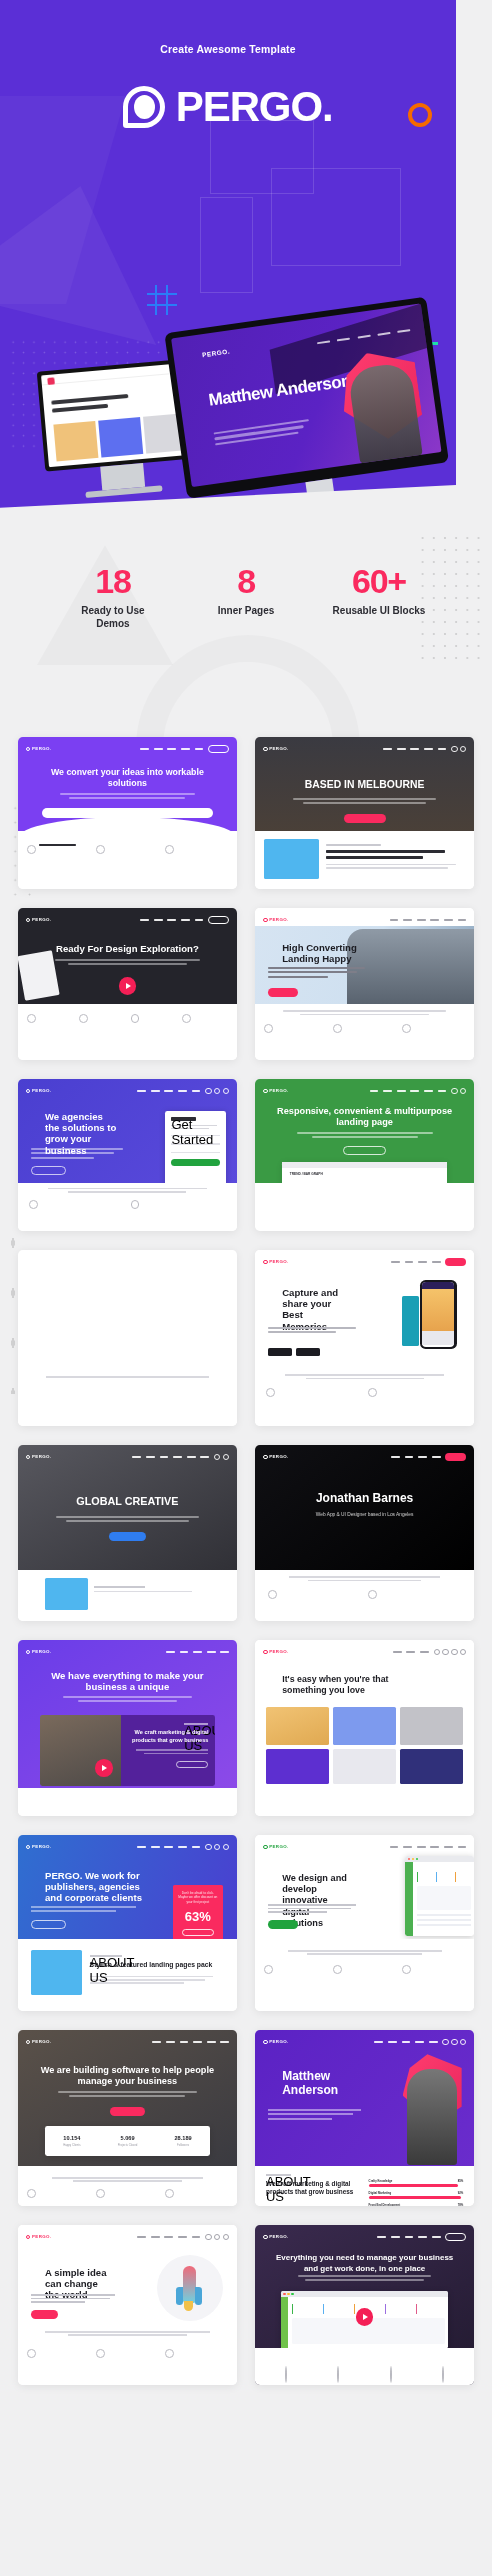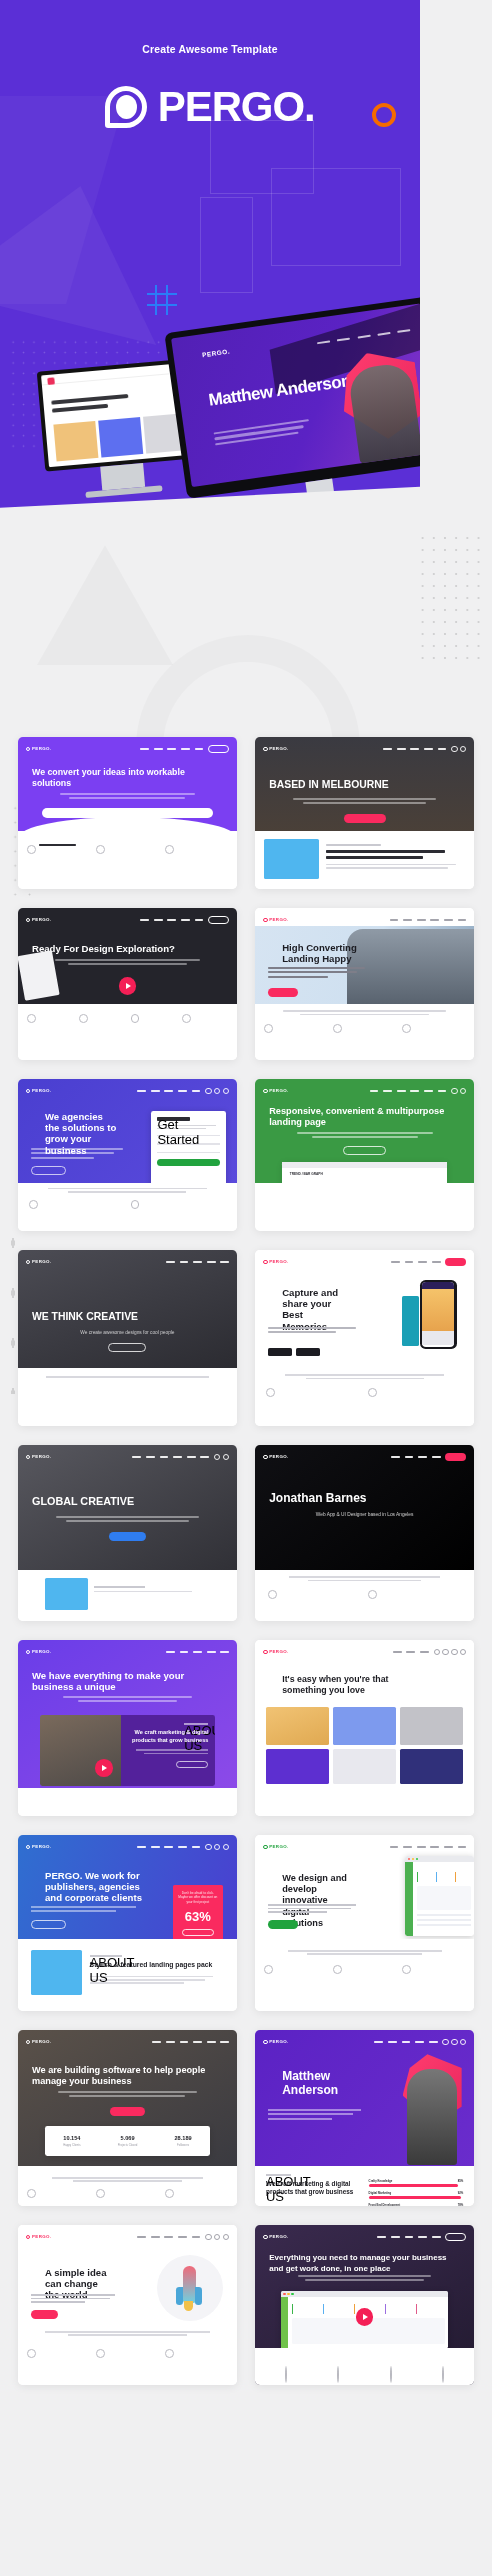--- a/index.html
+++ b/index.html
@@ -6,21 +6,21 @@
   html,body { width:492px; }
   body {
     width:492px; height:2576px; position:relative; overflow:hidden;
     background:#f0f0f1;
     font-family:"Liberation Sans", sans-serif;
     -webkit-font-smoothing:antialiased;
   }
 
   
   .hero {
-    position:relative; width:420px; height:529px;
+    position:relative; width:456px; height:529px;
     background:#5b2fd6; overflow:hidden;
   }
   .hero-bg-tri-a { position:absolute; left:-48px; top:184px; width:0;height:0;
     border-left:112px solid transparent; border-right:112px solid transparent;
     border-bottom:136px solid rgba(255,255,255,.055); transform:rotate(14deg); }
   .hero-bg-tri-b { position:absolute; left:-32px; top:96px; width:128px;height:208px;
     background:rgba(255,255,255,.04); transform:skewX(-16deg); }
   .hero-dots {
     position:absolute; left:8px; top:337px; width:184px; height:112px;
     background-image:radial-gradient(rgba(255,255,255,.22) 0.8px, transparent 1px);
@@ -139,21 +139,21 @@
   .chead .nav { position:absolute; top:6.4px; left:0; right:0; height:11.2px;
      display:flex; align-items:center; padding:0 8px; gap:4px; }
   .chead .brand { font-size:4.4px; font-weight:bold; letter-spacing:0.4px; display:flex; align-items:center; gap:1.6px; }
   .chead .brand .bdot { width:4.8px;height:4.8px;border-radius:50%;border:1px solid currentColor; }
   .chead .links { margin-left:auto; display:flex; gap:4.8px; align-items:center; }
   .chead .links i { display:block; height:2.4px; width:8.8px; border-radius:0.8px; background:currentColor; opacity:.9; }
   .chead .pill { height:7.2px; width:21px; border-radius:4px; border:0.8px solid currentColor; }
   .chead .pillf { height:7.2px; width:21px; border-radius:4px; background:#fa2a5f; }
   .chead .socials { display:flex; gap:2.4px; }
   .chead .socials i { width:6.4px;height:6.4px;border-radius:50%;border:0.8px solid currentColor; background:none; }
-  .ctitle { position:absolute; left:0; right:0; text-align:left; color:#fff;
+  .ctitle { position:absolute; left:0; right:0; text-align:center; color:#fff;
      font-size:8.8px; font-weight:bold; line-height:11.2px; padding:0 14.4px; }
   .ctitle.left { text-align:left; left:13px; right:auto; width:58%; }
   .ctitle.dark { color:#1c1c22; }
   .csub { position:absolute; left:0; right:0; text-align:center; padding:0 27px; }
   .csub i { display:block; height:2px; margin:0 auto 2.4px auto; border-radius:1.6px; background:rgba(255,255,255,.42); }
   .cbtn { position:absolute; height:8.8px; border-radius:4.8px; }
   .cbody { position:absolute; left:0; right:0; bottom:0; background:#fff; }
   .feat { display:flex; gap:6.4px; padding:8px 9.6px; }
   .feat .it { flex:1; display:flex; gap:3.2px; }
   .feat .ic { width:8.8px; height:8.8px; border:1px solid #b9b9c0; border-radius:50%; flex:0 0 auto; margin-top:0.8px; }
@@ -246,20 +246,34 @@
     <div class="neck"></div>
   </div>
   <div class="hero-whitewedge"></div>
 </section>
 
 <section class="stats-wrap">
   <div class="stats-tri"></div>
   <div class="stats-dots"></div>
   <div class="big-circle"></div>
 
+  <div class="stats">
+    <div class="stat">
+      <div class="num">18</div>
+      <div class="lab">Ready to Use Demos</div>
+    </div>
+    <div class="stat">
+      <div class="num">8</div>
+      <div class="lab">Inner Pages</div>
+    </div>
+    <div class="stat">
+      <div class="num">60+</div>
+      <div class="lab">Reusable UI Blocks</div>
+    </div>
+  </div>
 
 </section>
 
 <section class="grid">
   <div class="grid-dots-l1"></div>
   <div class="grid-dots-l2"></div>
   <div class="grid-dots-l3"></div>
 
   <div class="row">
 
@@ -462,21 +476,21 @@
               </span>
             </span>
           </div>
         <div class="ctitle left" style="top:32px;font-size:9.6px;width:46%;">We agencies the solutions to grow your business</div>
         <div style="position:absolute;left:13px;top:69px;width:44%;">
           <div style="height:2px;width:96%;background:rgba(255,255,255,.45);margin-bottom:2.4px;border-radius:0.8px;"></div>
           <div style="height:2px;width:86%;background:rgba(255,255,255,.45);margin-bottom:2.4px;border-radius:0.8px;"></div>
           <div style="height:2px;width:66%;background:rgba(255,255,255,.45);border-radius:0.8px;"></div>
         </div>
         <div class="cbtn" style="left:13px;top:87px;width:35px;border:0.8px solid rgba(255,255,255,.7);"></div>
-        <div style="position:absolute;right:11.2px;top:32px;width:75px;height:80px;background:#fff;border-radius:2.4px;box-shadow:0 1.6px 6.4px rgba(0,0,0,.2);padding:6.4px;margin-left:20px;">
+        <div style="position:absolute;right:11.2px;top:32px;width:61px;height:80px;background:#fff;border-radius:2.4px;box-shadow:0 1.6px 6.4px rgba(0,0,0,.2);padding:6.4px;margin-left:20px;">
           <div style="height:4px;width:52%;background:#2c2c33;border-radius:0.8px;margin-bottom:3.2px;">Get Started</div>
           <div style="height:1.6px;width:94%;background:#d6d6dc;margin-bottom:1.6px;"></div>
           <div style="height:1.6px;width:78%;background:#d6d6dc;margin-bottom:5.6px;"></div>
           <div style="height:1.2px;width:100%;background:#e2e2e8;margin-bottom:7.2px;"></div>
           <div style="height:1.2px;width:100%;background:#e2e2e8;margin-bottom:7.2px;"></div>
           <div style="height:1.2px;width:100%;background:#e2e2e8;margin-bottom:6.4px;"></div>
           <div style="height:7.2px;width:100%;background:#21a33e;border-radius:4px;"></div>
         </div>
       </div>
       <div class="cbody" style="height:48px">
@@ -527,38 +541,20 @@
           <div style="position:absolute;left:8px;top:10.4px;font-size:3.2px;font-weight:bold;color:#2c2c33;">TREND / BAR GRAPH</div>
 
         </div>
       </div>
       <div class="cbody" style="height:48px;background:transparent"></div>
     </div>
   </div>
 
   <div class="row">
     <div class="card tall">
-      <div class="chead" style="background:linear-gradient(160deg,#4c4c54,#2b2b31);height:119px;">
-        <div class="nav" style="color:#fff">
-            <span class="brand">
-              <span class="bdot"></span>
-              <span>PERGO.</span>
-            </span>
-          <span class="links">
-              <i></i>
-              <i></i>
-              <i></i>
-              <i></i>
-              <i></i>
-            </span>
-          </div>
-        <div class="ctitle" style="top:61px;font-size:10.4px;">WE THINK CREATIVE</div>
-        <div style="position:absolute;left:0;right:0;top:80px;text-align:center;color:rgba(255,255,255,.72);font-size:4.8px;">We create awesome designs for cool people</div>
-        <div class="cbtn" style="left:50%;margin-left:-19px;top:93px;width:38px;border:0.8px solid rgba(255,255,255,.8);"></div>
-      </div>
       <div class="cbody" style="height:58px">
         <div style="padding:8px 17.6px 0 17.6px;">
           <div style="height:1.6px;background:#d8d8de;margin:0 auto 1.6px auto;width:88%;"></div>
         </div>
       </div>
     </div>
     <div class="card tall">
       <div class="chead" style="background:#fff;height:119px;">
         <div class="nav" style="color:#2c2c33">
             <span class="brand" style="color:#fa2a5f">

